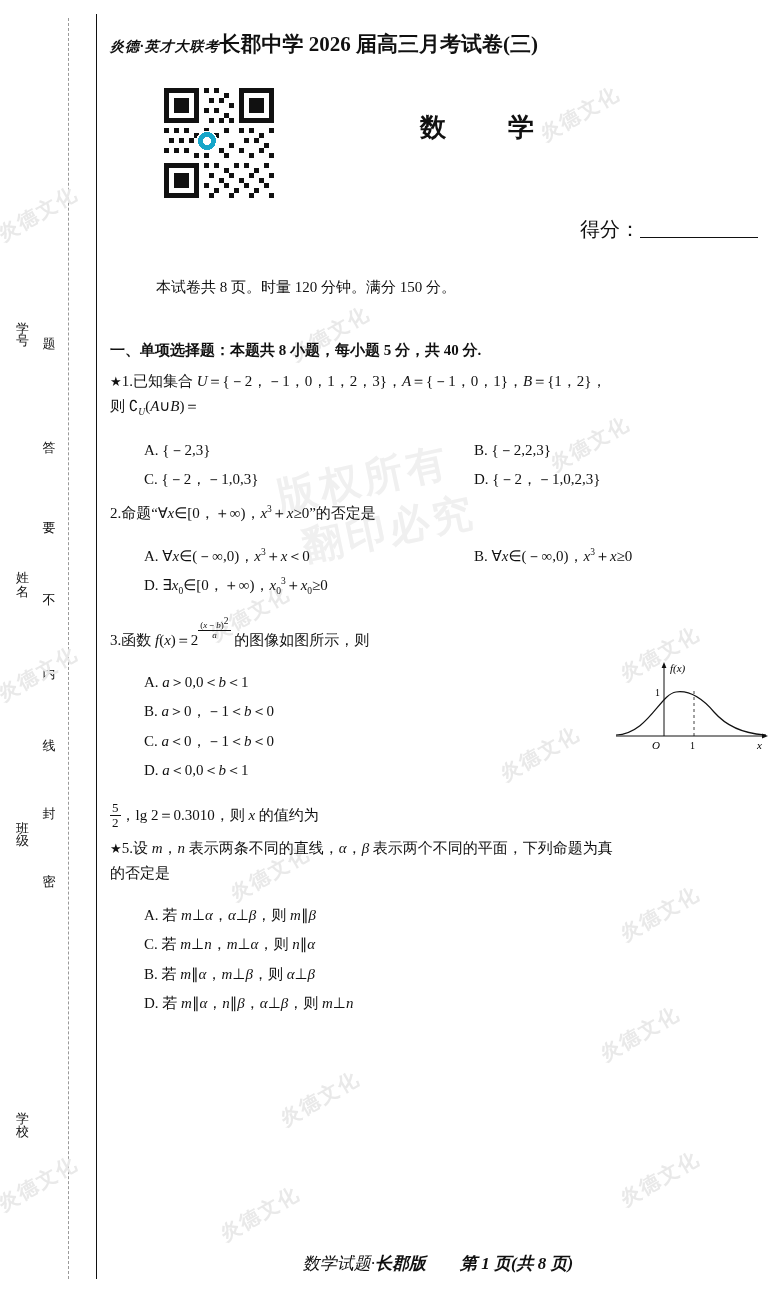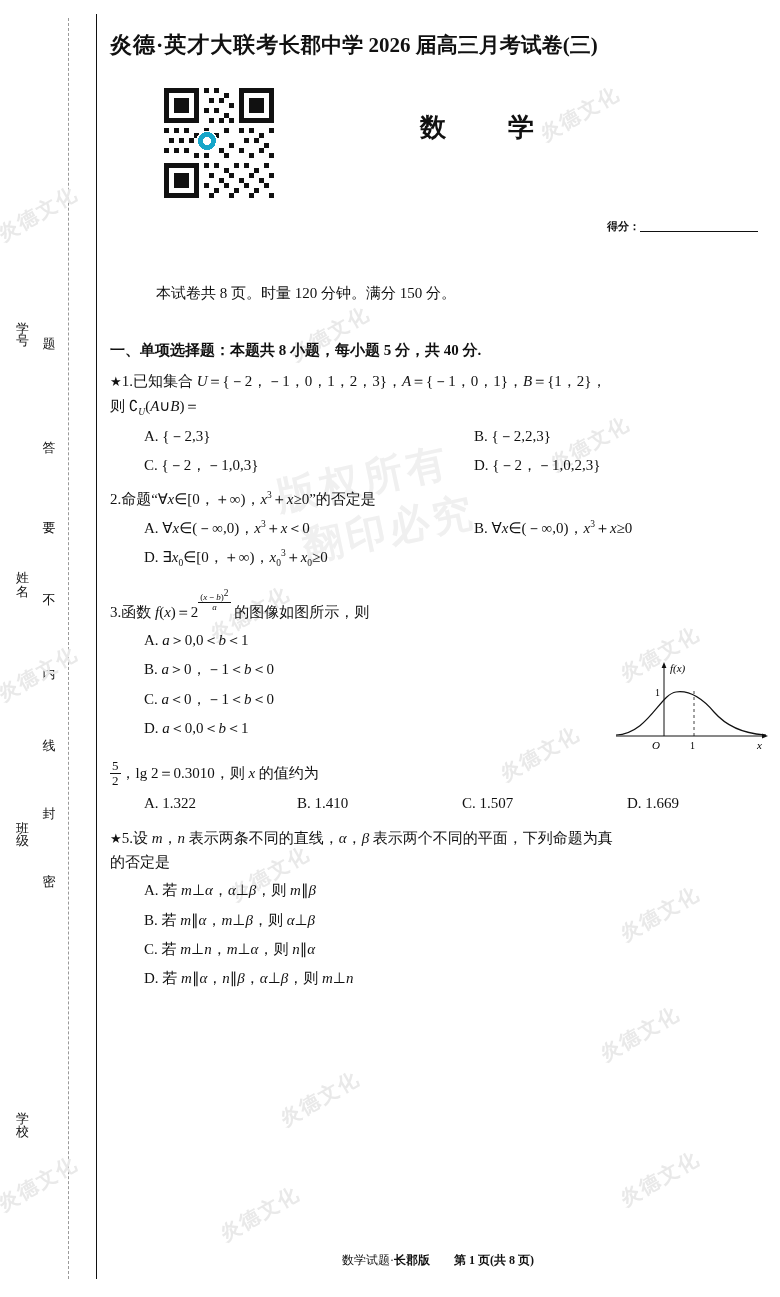--- a/index.html
+++ b/index.html
@@ -27,45 +27,45 @@
     position:absolute;left:96px;top:0;width:684px;height:1297px;
   }
   .border-left{
     position:absolute;left:0;top:14px;width:0;height:1265px;border-left:1.4px solid #111;
   }
   
   .title{
     position:absolute;left:14px;top:30px;width:660px;
     font-size:21px;font-weight:bold;white-space:nowrap;
   }
-  .title .big{font-size:22px;letter-spacing:1px;}
+  .title .big{font-size:14px;letter-spacing:1px;font-style:italic;}
   .qr{
     position:absolute;left:68px;top:88px;width:110px;height:110px;
   }
   .subject{
     position:absolute;left:240px;top:110px;width:300px;text-align:center;
     font-size:26px;font-weight:bold;letter-spacing:18px;
   }
   .score{
-    position:absolute;right:22px;top:216px;font-size:11px;font-weight:bold;
+    position:absolute;right:22px;top:216px;font-size:20px;
   }
   .score .line{display:inline-block;width:118px;border-bottom:1px solid #111;height:15px;vertical-align:-2px;}
   .notice{
-    position:absolute;left:60px;top:284px;font-size:15px;
+    position:absolute;left:60px;top:278px;font-size:15px;
   }
   
   .content{
     position:absolute;left:14px;top:338px;width:660px;
     font-size:15px;line-height:1.62;
   }
   .sect{font-weight:bold;margin-bottom:2px;}
   .sect .ind{display:block;text-indent:1.8em;}
   .q{margin-top:7px;}
   .q .stem{display:block;}
-  .opts{display:flex;flex-wrap:wrap;margin-top:2px;}
+  .opts{display:flex;flex-wrap:wrap;margin-top:16px;}
   .opts .o{width:50%;box-sizing:border-box;padding-left:34px;line-height:1.95;}
   .opts.one .o{width:100%;}
   .star{font-size:13px;}
   i,em{font-family:"Liberation Serif", serif;font-style:italic;}
   .frac{display:inline-block;text-align:center;vertical-align:-0.55em;font-size:13px;line-height:1.05;margin-top:9px;}
   .frac .n{display:block;border-bottom:1px solid #111;padding:0 2px;}
   .frac .d{display:block;padding:0 2px;}
   sup{font-size:9.5px;}
   sub{font-size:9.5px;}
   .graph{
@@ -77,21 +77,21 @@
     letter-spacing:2px;transform:rotate(-30deg);user-select:none;pointer-events:none;
     white-space:nowrap;
   }
   .wmbig{
     position:absolute;left:170px;top:452px;font-size:40px;color:#f0f0f0;
     font-weight:bold;letter-spacing:4px;transform:rotate(-12deg);
     pointer-events:none;line-height:1.35;text-align:center;
   }
   
   .footer{
-    position:absolute;left:0;top:1252px;width:684px;text-align:center;font-size:12px;
+    position:absolute;left:0;top:1252px;width:684px;text-align:center;font-size:17px;font-style:italic;
   }
   .footer b{font-weight:bold;}
 </style>
 </head>
 <body>
 
 <div class="sidebar">
   <div class="dashline"></div>
 
   <div class="col vert" style="left:8px;top:262px;height:110px;">学　号</div>
@@ -277,37 +277,31 @@
         <div class="o">B. <i>a</i>＞0，－1＜<i>b</i>＜0</div>
         <div class="o">C. <i>a</i>＜0，－1＜<i>b</i>＜0</div>
         <div class="o">D. <i>a</i>＜0,0＜<i>b</i>＜1</div>
       </div>
     </div>
 
     <div class="q">
       <span class="stem">
         <span class="frac"><span class="n">5</span><span class="d">2</span></span>，lg 2＝0.3010，则 <i>x</i> 的值约为
       </span>
-      <div class="opts" style="display:flex;">
-        <div class="o" style="width:25%;padding-left:34px;">A. 1.322</div>
-        <div class="o" style="width:25%;padding-left:22px;">B. 1.410</div>
-        <div class="o" style="width:25%;padding-left:22px;">C. 1.507</div>
-        <div class="o" style="width:25%;padding-left:22px;">D. 1.669</div>
-      </div>
     </div>
 
     <div class="q">
       <span class="stem">
         <span class="star">★</span><span>5.</span>设 <i>m</i>，<i>n</i> 表示两条不同的直线，<i>α</i>，<i>β</i> 表示两个不同的平面，下列命题为真
       </span>
       <span class="stem">的否定是</span>
       <div class="opts one">
         <div class="o">A. 若 <i>m</i>⊥<i>α</i>，<i>α</i>⊥<i>β</i>，则 <i>m</i>∥<i>β</i></div>
+        <div class="o">C. 若 <i>m</i>⊥<i>n</i>，<i>m</i>⊥<i>α</i>，则 <i>n</i>∥<i>α</i></div>
         <div class="o">B. 若 <i>m</i>∥<i>α</i>，<i>m</i>⊥<i>β</i>，则 <i>α</i>⊥<i>β</i></div>
-        <div class="o">C. 若 <i>m</i>⊥<i>n</i>，<i>m</i>⊥<i>α</i>，则 <i>n</i>∥<i>α</i></div>
         <div class="o">D. 若 <i>m</i>∥<i>α</i>，<i>n</i>∥<i>β</i>，<i>α</i>⊥<i>β</i>，则 <i>m</i>⊥<i>n</i></div>
       </div>
     </div>
 
   </div>
 
   <div class="graph">
     <svg width="186" height="92" viewBox="0 0 186 92">
       <text x="84" y="12" font-family="Liberation Serif, serif" font-style="italic" font-size="11">f(x)</text>
       <line x1="78" y1="6" x2="78" y2="76" stroke="#111" stroke-width="1"></line>

